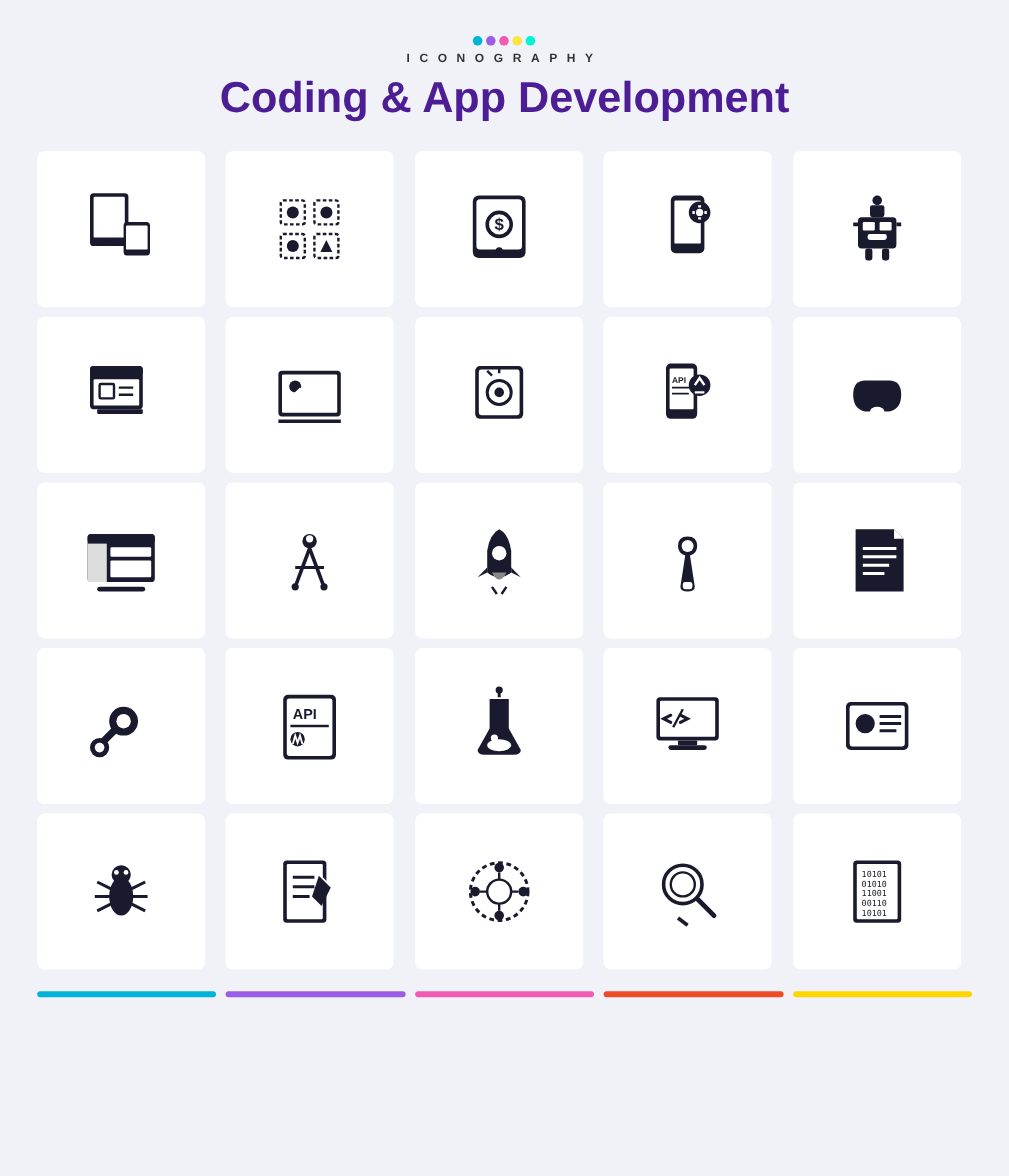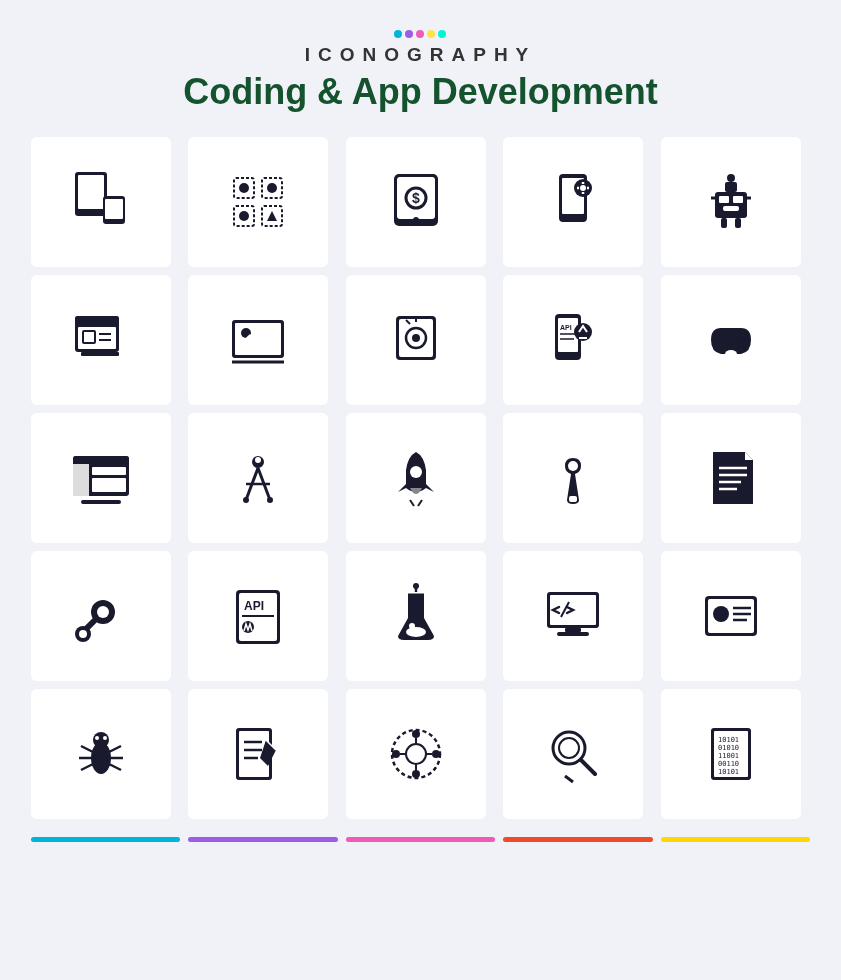--- a/index.html
+++ b/index.html
@@ -14,21 +14,21 @@
       padding: 30px 20px 20px;
       overflow: hidden;
     }
 
     .header {
       text-align: center;
       margin-bottom: 24px;
     }
 
     .brand-name {
-      font-size: 19px;
+      font-size: 10px;
       letter-spacing: 8px;
       font-weight: 600;
       color: #333;
       margin-bottom: 4px;
     }
 
     .brand-dots {
       display: flex;
       justify-content: center;
       gap: 3px;
@@ -37,21 +37,21 @@
 
     .dot {
       width: 8px;
       height: 8px;
       border-radius: 50%;
     }
 
     .title {
       font-size: 36px;
       font-weight: 800;
-      color: #14532d;
+      color: #4c1d95;
       line-height: 1.2;
     }
 
     .icon-grid {
       display: grid;
       grid-template-columns: repeat(5, 1fr);
       gap: 8px;
       width: 100%;
       max-width: 780px;
     }

